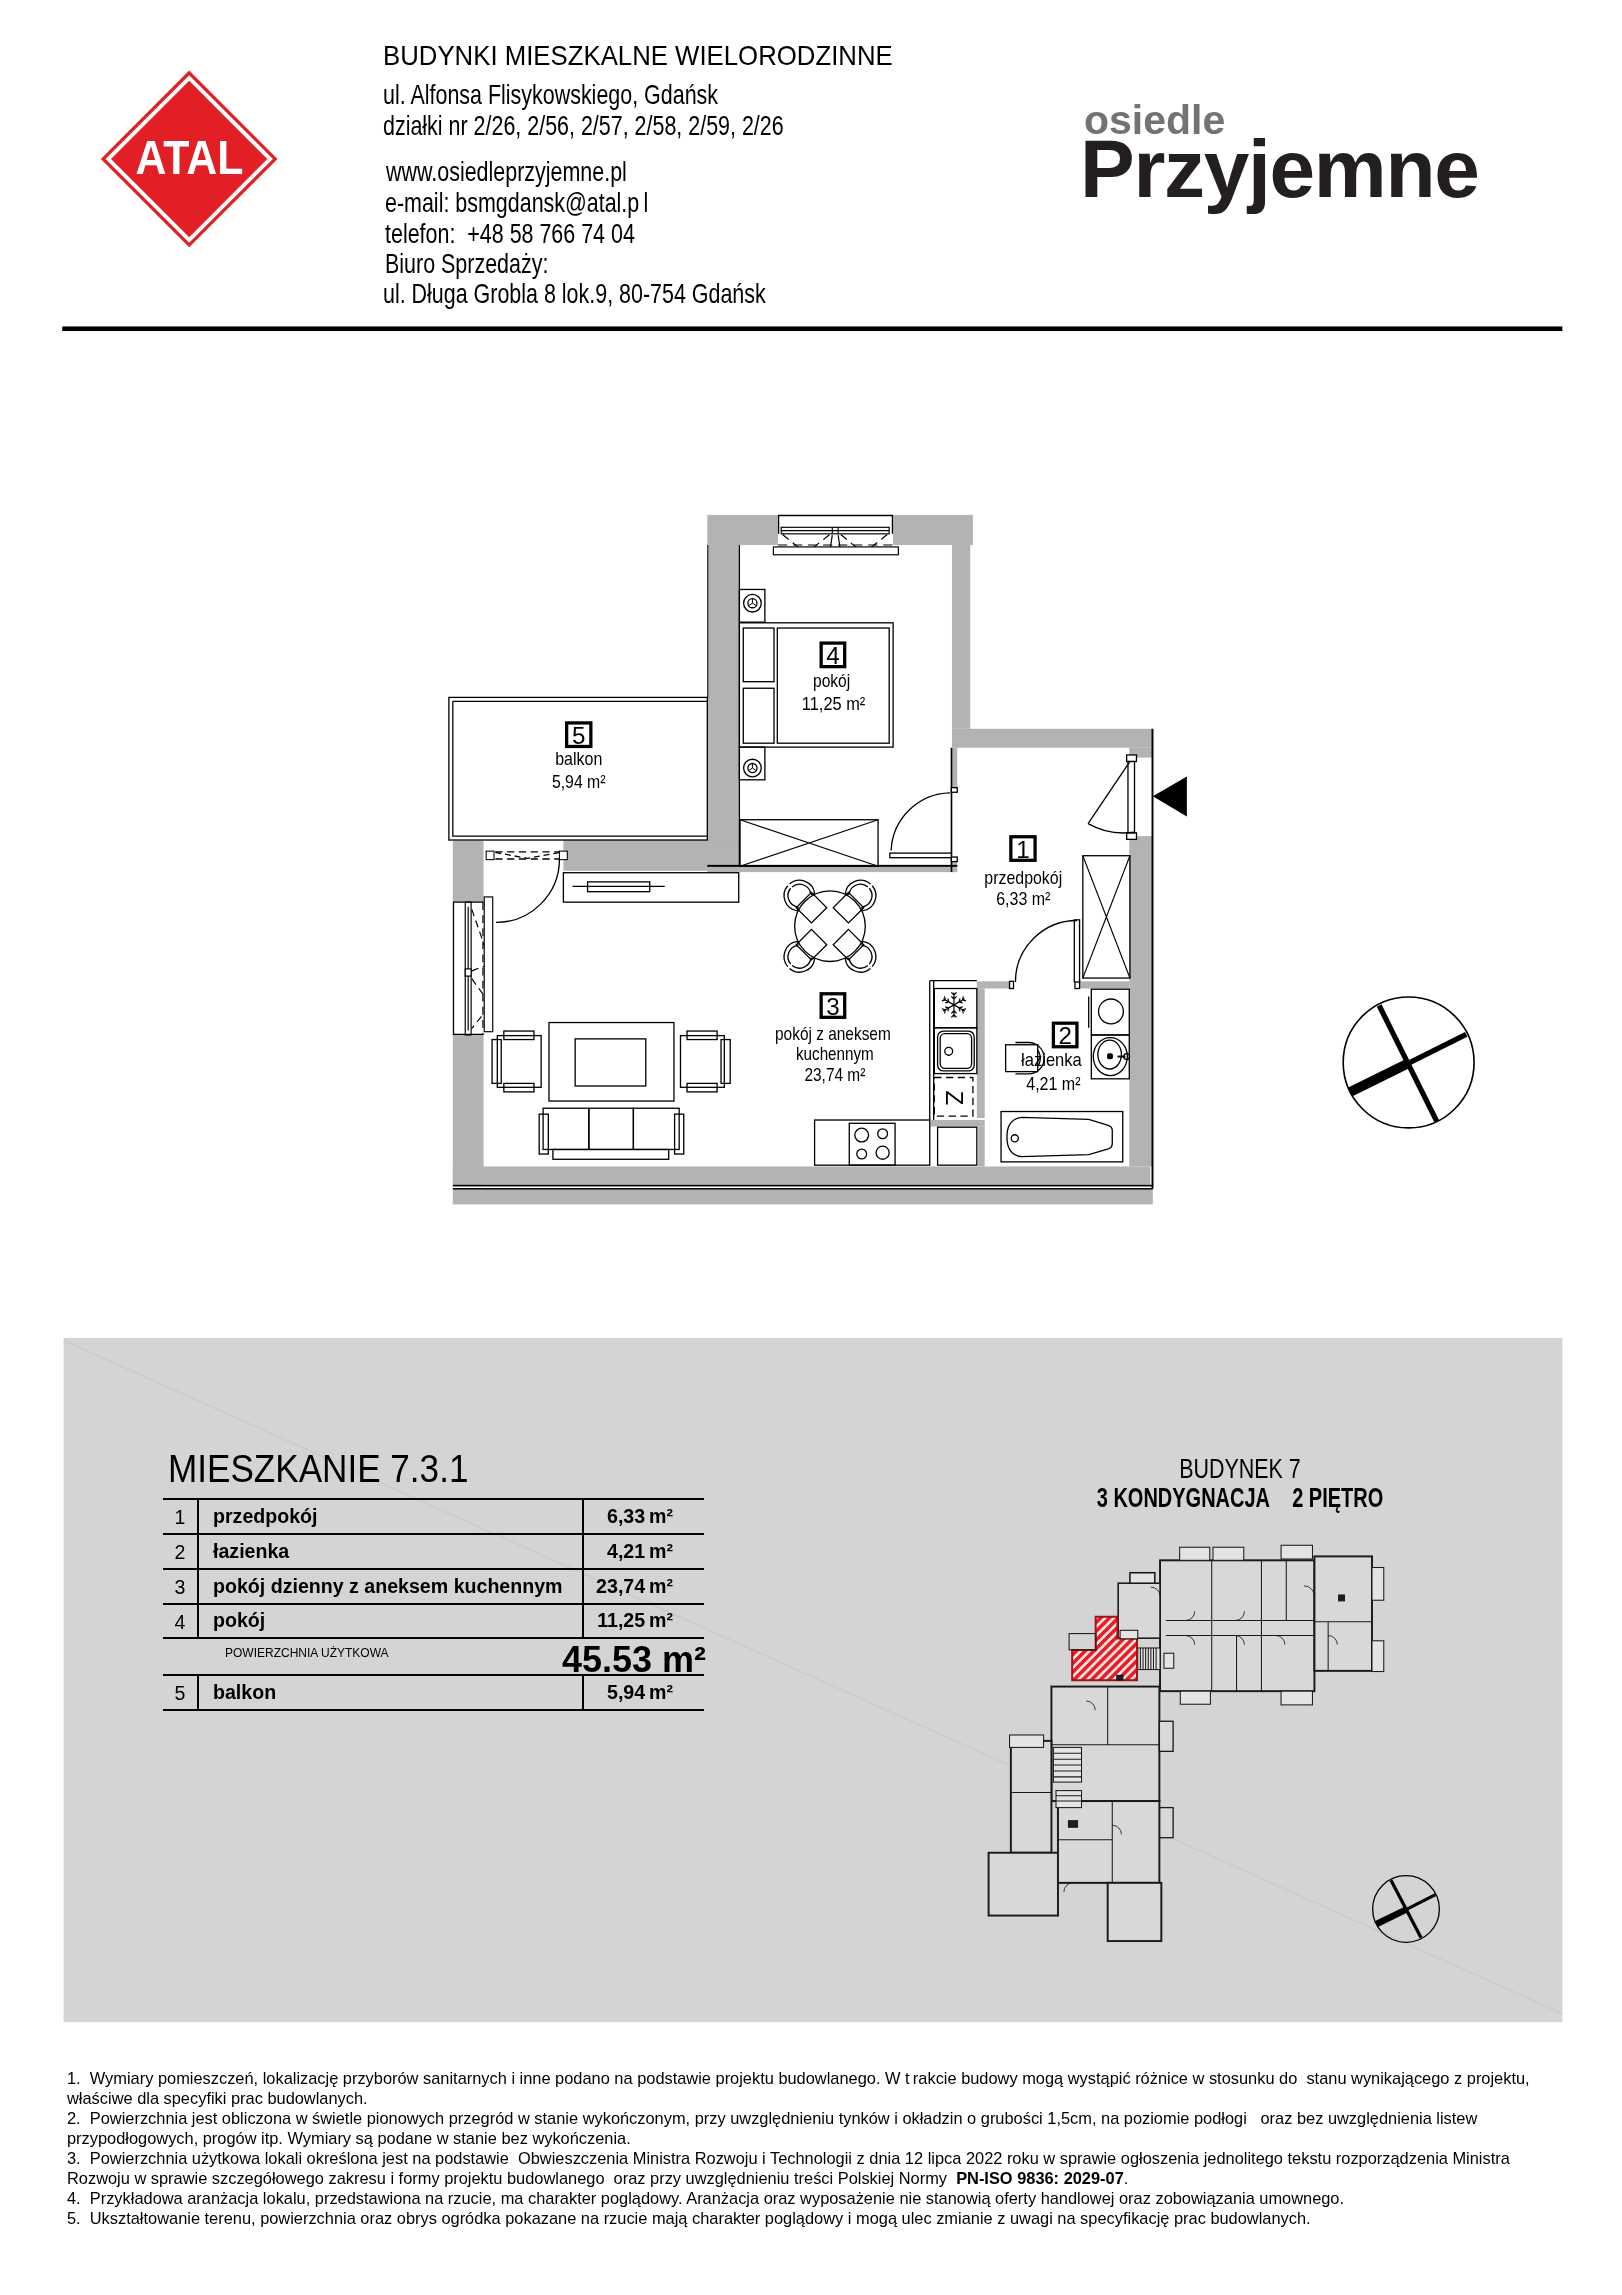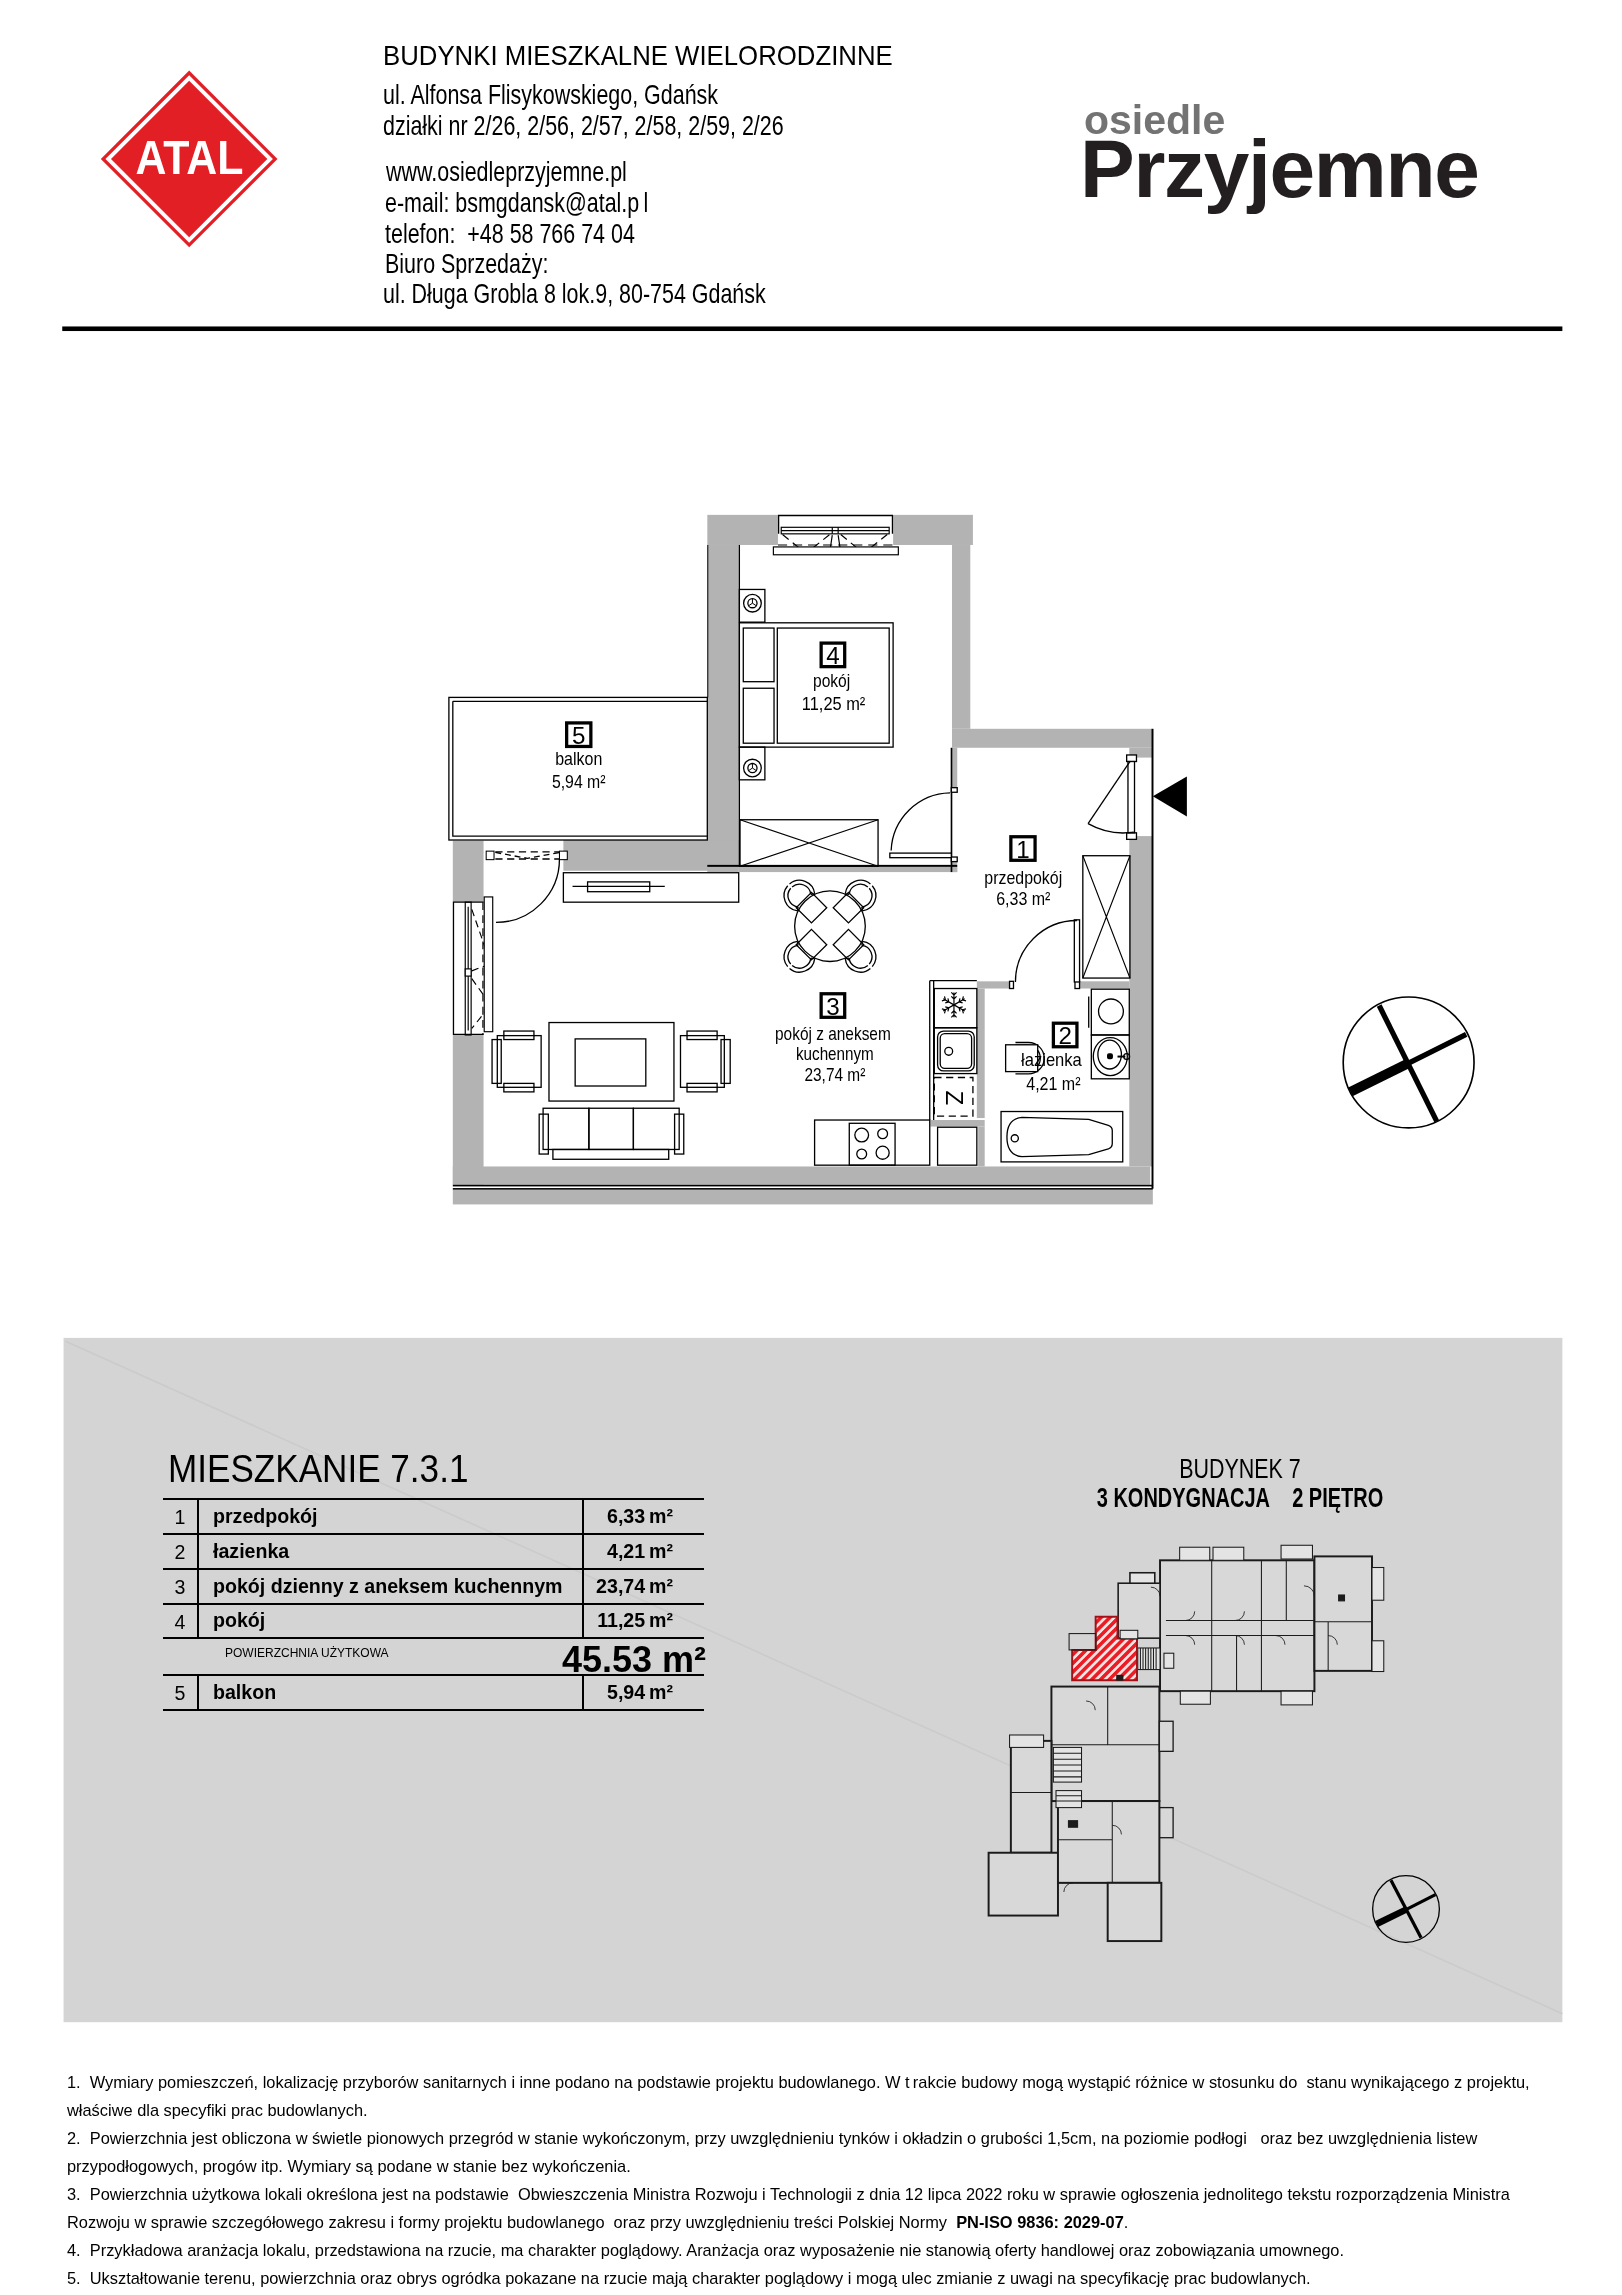--- a/index.html
+++ b/index.html
@@ -484,21 +484,21 @@
 <div class="abs" style="left:62px;top:148px;font-size:12px;">POWIERZCHNIA UŻYTKOWA</div>
 <div class="abs" style="left:347px;top:141px;width:196px;text-align:right;font-size:36px;font-weight:bold;">45.53 m²</div>
 <div class="abs" style="left:0;top:184px;width:34px;text-align:center;font-size:19.6px;">5</div>
 <div class="abs" style="left:50px;top:183px;font-size:19.6px;font-weight:bold;">balkon</div>
 <div class="abs" style="left:353px;top:183px;width:157px;text-align:right;font-size:19.6px;font-weight:bold;">5,94 m²</div>
 </div>
 
 <div class="abs" style="left:1109px;top:1453px;width:262px;text-align:center;font-size:27.5px;transform:scaleX(0.78);white-space:nowrap;">BUDYNEK 7</div>
 <div class="abs" style="left:1037px;top:1483px;width:406px;text-align:center;font-size:27px;font-weight:bold;transform:scaleX(0.74);white-space:nowrap;">3 KONDYGNACJA&nbsp;&nbsp;&nbsp;&nbsp;2 PIĘTRO</div>
 
-<div class="abs" style="left:67px;top:2068px;font-size:16.4px;line-height:28px;white-space:nowrap;">
+<div class="abs" style="left:67px;top:2068px;font-size:16.4px;line-height:20px;white-space:nowrap;">
 1.&nbsp; Wymiary pomieszczeń, lokalizację przyborów sanitarnych i inne podano na podstawie projektu budowlanego. W t rakcie budowy mogą wystąpić różnice w stosunku do&nbsp; stanu wynikającego z projektu,<br>
 właściwe dla&nbsp;specyfiki prac budowlanych.<br>
 2.&nbsp; Powierzchnia jest obliczona w świetle pionowych przegród w stanie wykończonym, przy uwzględnieniu tynków i okładzin o grubości 1,5cm, na poziomie podłogi&nbsp;&nbsp; oraz bez uwzględnienia listew<br>
 przypodłogowych, progów itp. Wymiary są podane w stanie bez wykończenia.<br>
 3.&nbsp; Powierzchnia użytkowa lokali określona jest na podstawie&nbsp; Obwieszczenia Ministra Rozwoju i Technologii z dnia 12 lipca 2022 roku w sprawie ogłoszenia jednolitego tekstu rozporządzenia Ministra<br>
 Rozwoju w sprawie szczegółowego zakresu i formy projektu budowlanego&nbsp; oraz przy uwzględnieniu treści Polskiej Normy&nbsp; <b>PN-ISO 9836: 2029-07</b>.<br>
 4.&nbsp; Przykładowa aranżacja lokalu, przedstawiona na rzucie, ma charakter poglądowy. Aranżacja oraz wyposażenie nie stanowią oferty handlowej oraz zobowiązania umownego.<br>
 5.&nbsp; Ukształtowanie terenu, powierzchnia oraz obrys ogródka pokazane na rzucie mają charakter poglądowy i mogą ulec zmianie z uwagi na specyfikację prac budowlanych.
 </div>
 </div>

